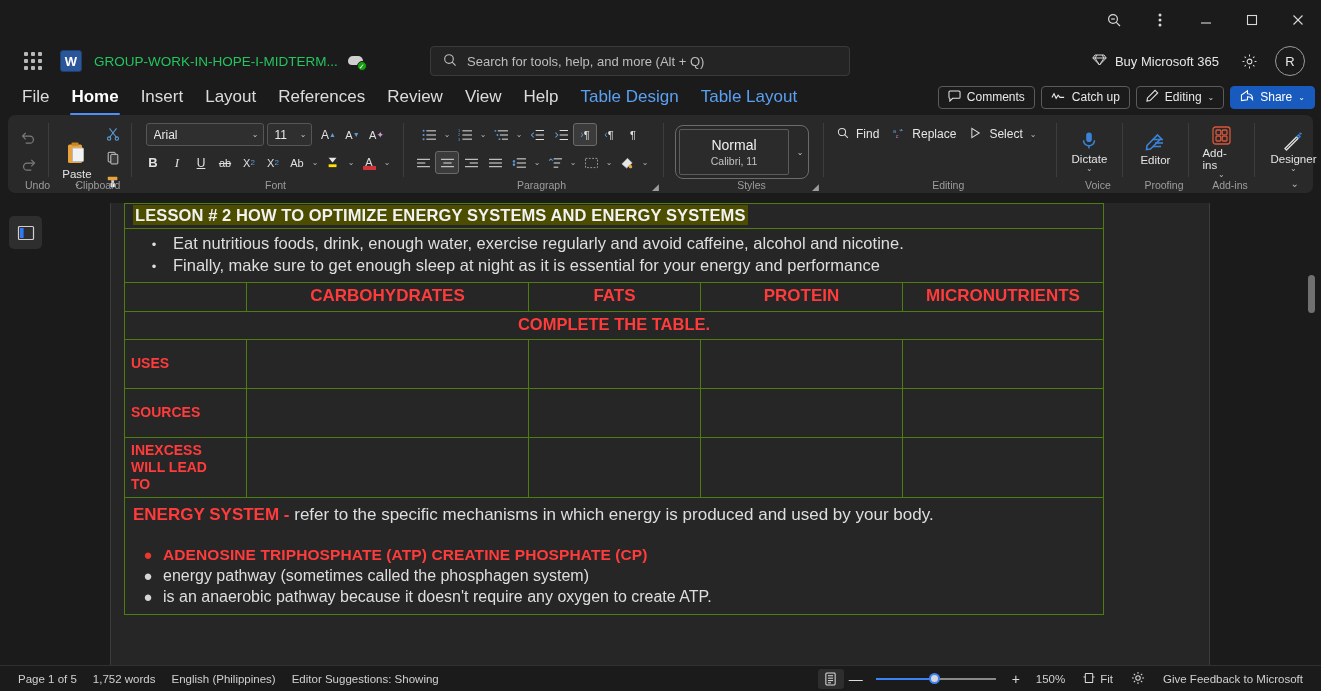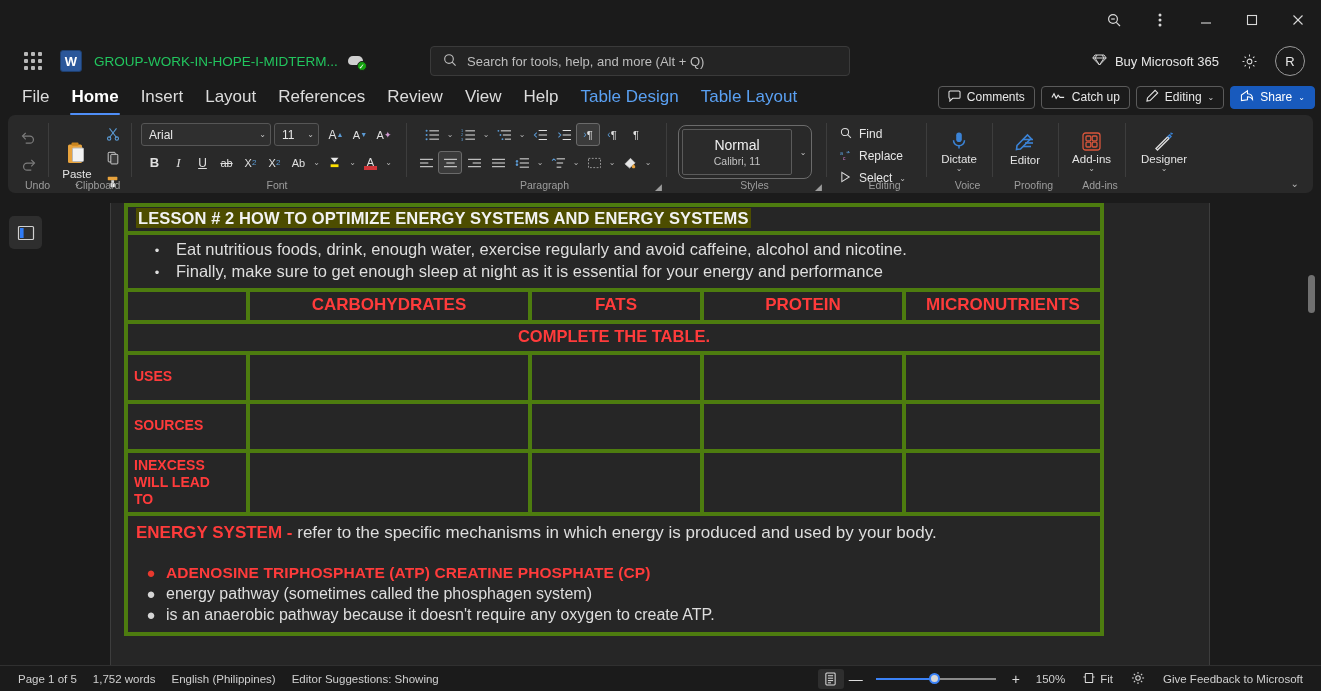--- a/index.html
+++ b/index.html
@@ -152,21 +152,21 @@
   
   .btn-undo {
     width: 28px; height: 25px; display: flex; align-items: center; justify-content: center;
     border-radius: 3px; color: #7d7d7d; font-size: 15px;
   }
   
   .fontname, .fontsize {
     height: 23px; background: #2f2f2f; border: 1px solid #565656; border-radius: 3px;
     display: flex; align-items: center; padding: 0 4px 0 7px; color: #e8e8e8; font-size: 12px;
   }
-  .fontname { width: 130px; }
+  .fontname { width: 118px; }
   .fontsize { width: 45px; margin-left: 3px; }
   .fontname span.v, .fontsize span.v { flex: 1; white-space: nowrap; overflow: hidden; }
   .fontname .cv, .fontsize .cv { font-size: 8px; color: #c6c6c6; }
   
   .style-gallery {
     display: flex; align-items: stretch;
     border: 1px solid #6b6b6b; border-radius: 8px; height: 54px; margin-top: 1px;
   }
   .style-card {
     width: 110px; background: #2b2b2b; border: 1px solid #5b5b5b;
@@ -212,21 +212,21 @@
     height: 646px;
   }
   .doc-body { padding: 0; position: relative; }
 
   
   .doctable {
     position: absolute; left: 124px; top: 0px; width: 980px;
     border-collapse: collapse;
     color: #f0f0f0;
   }
-  .doctable td { border: 4px solid #4d7c0f; vertical-align: middle; }
+  .doctable td { border: 1px solid #4d7c0f; vertical-align: middle; }
 
   .hl-heading {
     font-size: 16.5px; font-weight: bold; color: #f2f2f2; letter-spacing: .1px;
     padding: 2px 6px 3px 8px;
   }
   .hl-heading span.hl { background: #4d4d00; padding: 1px 2px; }
   .bullet-cell { padding: 3px 10px 5px 10px; }
   .bullet-row {
     display: flex; align-items: baseline; font-size: 16.5px; color: #dedede;
     line-height: 1.35;
@@ -681,21 +681,21 @@
         <div class="sname">Normal</div>
         <div class="sdesc">Calibri, 11</div>
       </div>
       <div class="style-more">⌄</div>
     </div>
     <div class="glabel">Styles</div>
     <div class="dlg">◢</div>
   </div>
 
   <div class="rgroup" style="justify-content:flex-start;padding-left:10px;padding-right:12px;">
-    <div style="display:flex;flex-direction:column;gap:2px;margin-top:4px;">
+    <div style="display:flex;gap:2px;margin-top:4px;">
       <div class="edit-item">
         <span>
           <svg width="12" height="12" viewBox="0 0 13 13" fill="none" stroke="#dcdcdc" stroke-width="1.1">
               <circle cx="5.4" cy="5.4" r="3.9"></circle>
               <line x1="8.3" y1="8.3" x2="11.8" y2="11.8"></line>
             </svg>
         </span>
         <span>Find</span>
       </div>
       <div class="edit-item">

